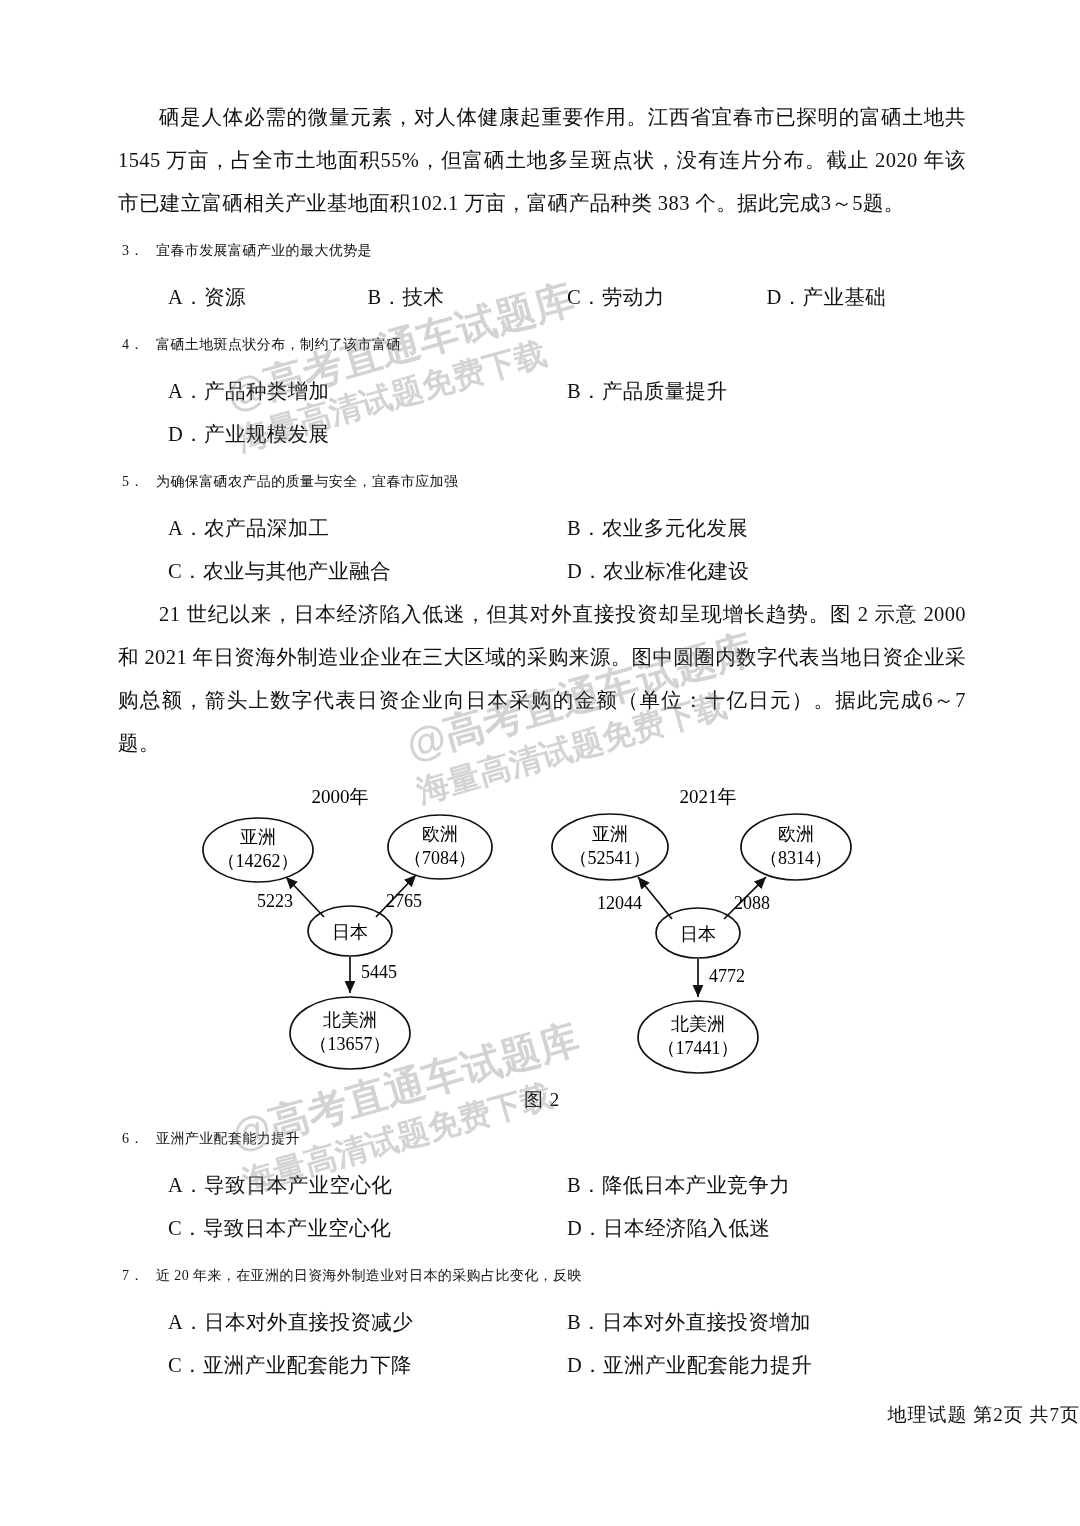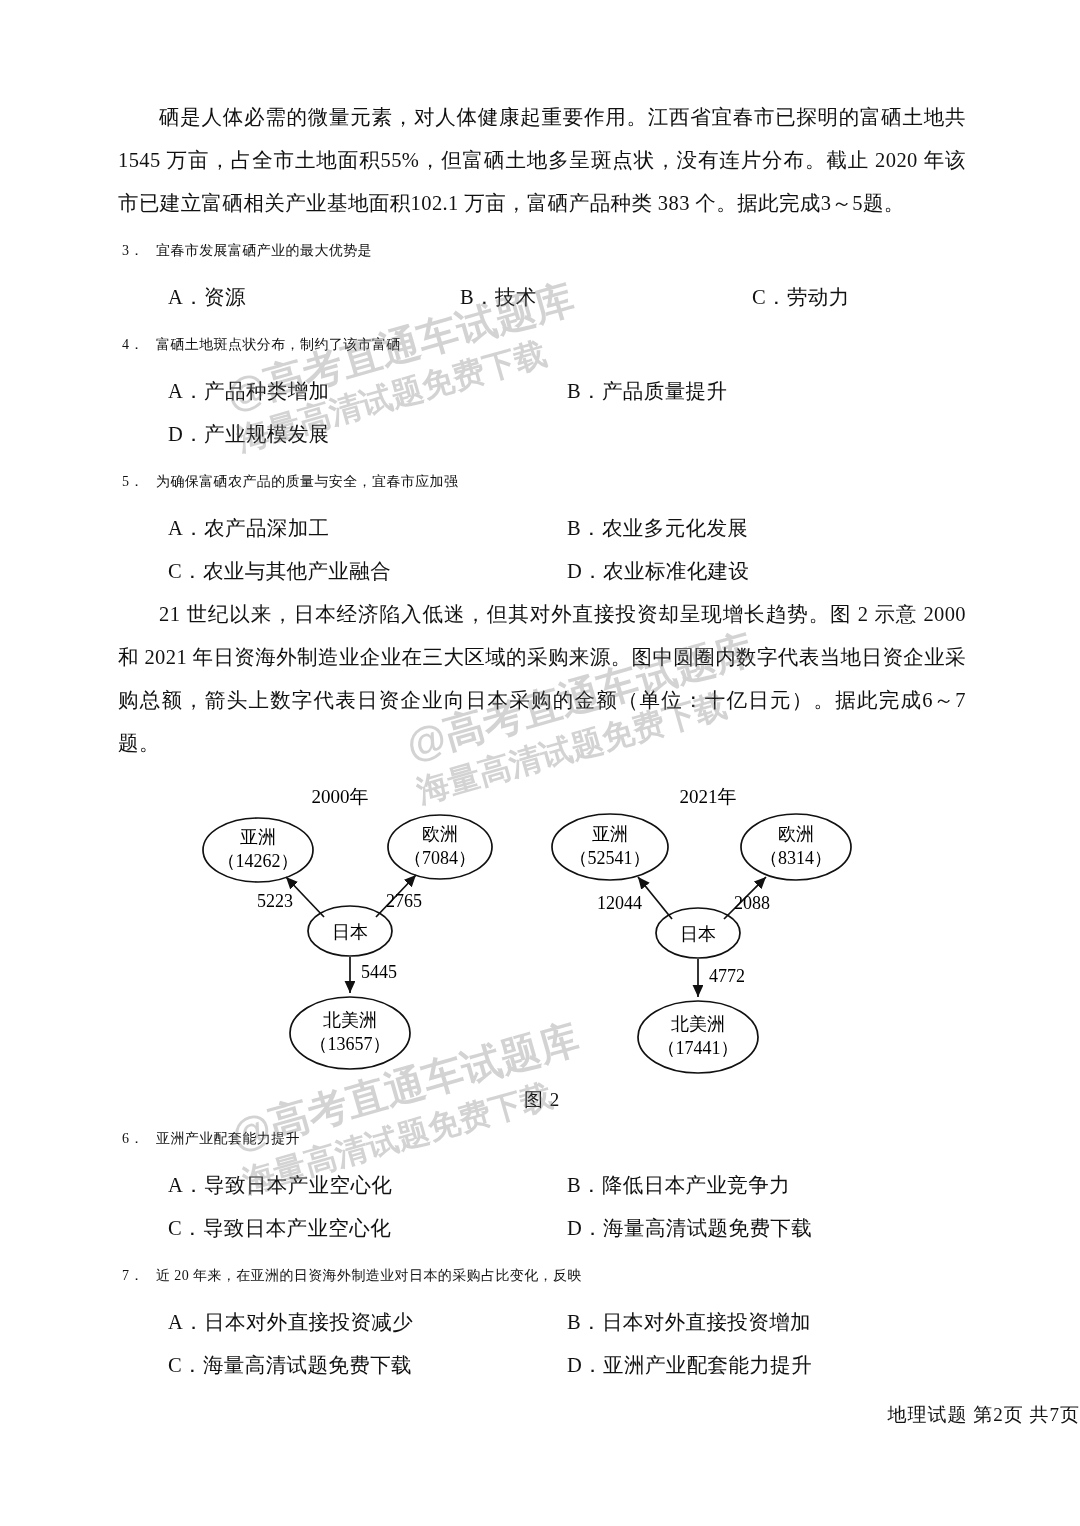--- a/index.html
+++ b/index.html
@@ -102,20 +102,21 @@
 
     <p class="para">硒是人体必需的微量元素，对人体健康起重要作用。江西省宜春市已探明的富硒土地共 1545 万亩，占全市土地面积55%，但富硒土地多呈斑点状，没有连片分布。截止 2020 年该市已建立富硒相关产业基地面积102.1 万亩，富硒产品种类 383 个。据此完成3～5题。</p>
 
     <p class="q-line">
       <span class="q-num">3．</span><span>宜春市发展富硒产业的最大优势是</span>
     </p>
     <div class="opts four">
       <div>A．资源</div>
       <div>B．技术</div>
       <div>C．劳动力</div>
+      <div>D．产业基础</div>
     </div>
 
     <p class="q-line">
       <span class="q-num">4．</span><span>富硒土地斑点状分布，制约了该市富硒</span>
     </p>
     <div class="opts two">
       <div>A．产品种类增加</div>
       <div>B．产品质量提升</div>
     </div>
     <div class="opts two">
@@ -202,32 +203,32 @@
 
     <p class="q-line">
       <span class="q-num">6．</span><span>亚洲产业配套能力提升</span>
     </p>
     <div class="opts two">
       <div>A．导致日本产业空心化</div>
       <div>B．降低日本产业竞争力</div>
     </div>
     <div class="opts two">
       <div>C．导致日本产业空心化</div>
-      <div>D．海量高清试题免费下载</div>
+      <div>D．日本经济陷入低迷</div>
     </div>
 
     <p class="q-line">
       <span class="q-num">7．</span><span>近 20 年来，在亚洲的日资海外制造业对日本的采购占比变化，反映</span>
     </p>
     <div class="opts two">
       <div>A．日本对外直接投资减少</div>
       <div>B．日本对外直接投资增加</div>
     </div>
     <div class="opts two">
-      <div>C．海量高清试题免费下载</div>
+      <div>C．亚洲产业配套能力下降</div>
       <div>D．亚洲产业配套能力提升</div>
     </div>
 
   </div>
 
   <div class="footer">地理试题  第2页   共7页</div>
 
   <div class="watermark wm1" style="left:220px; top:370px; transform: rotate(-16deg);">@高考直通车试题库</div>
   <div class="watermark wm2" style="left:232px; top:420px; transform: rotate(-16deg);">海量高清试题免费下载</div>
   <div class="watermark wm1" style="left:400px; top:720px; transform: rotate(-16deg);">@高考直通车试题库</div>

